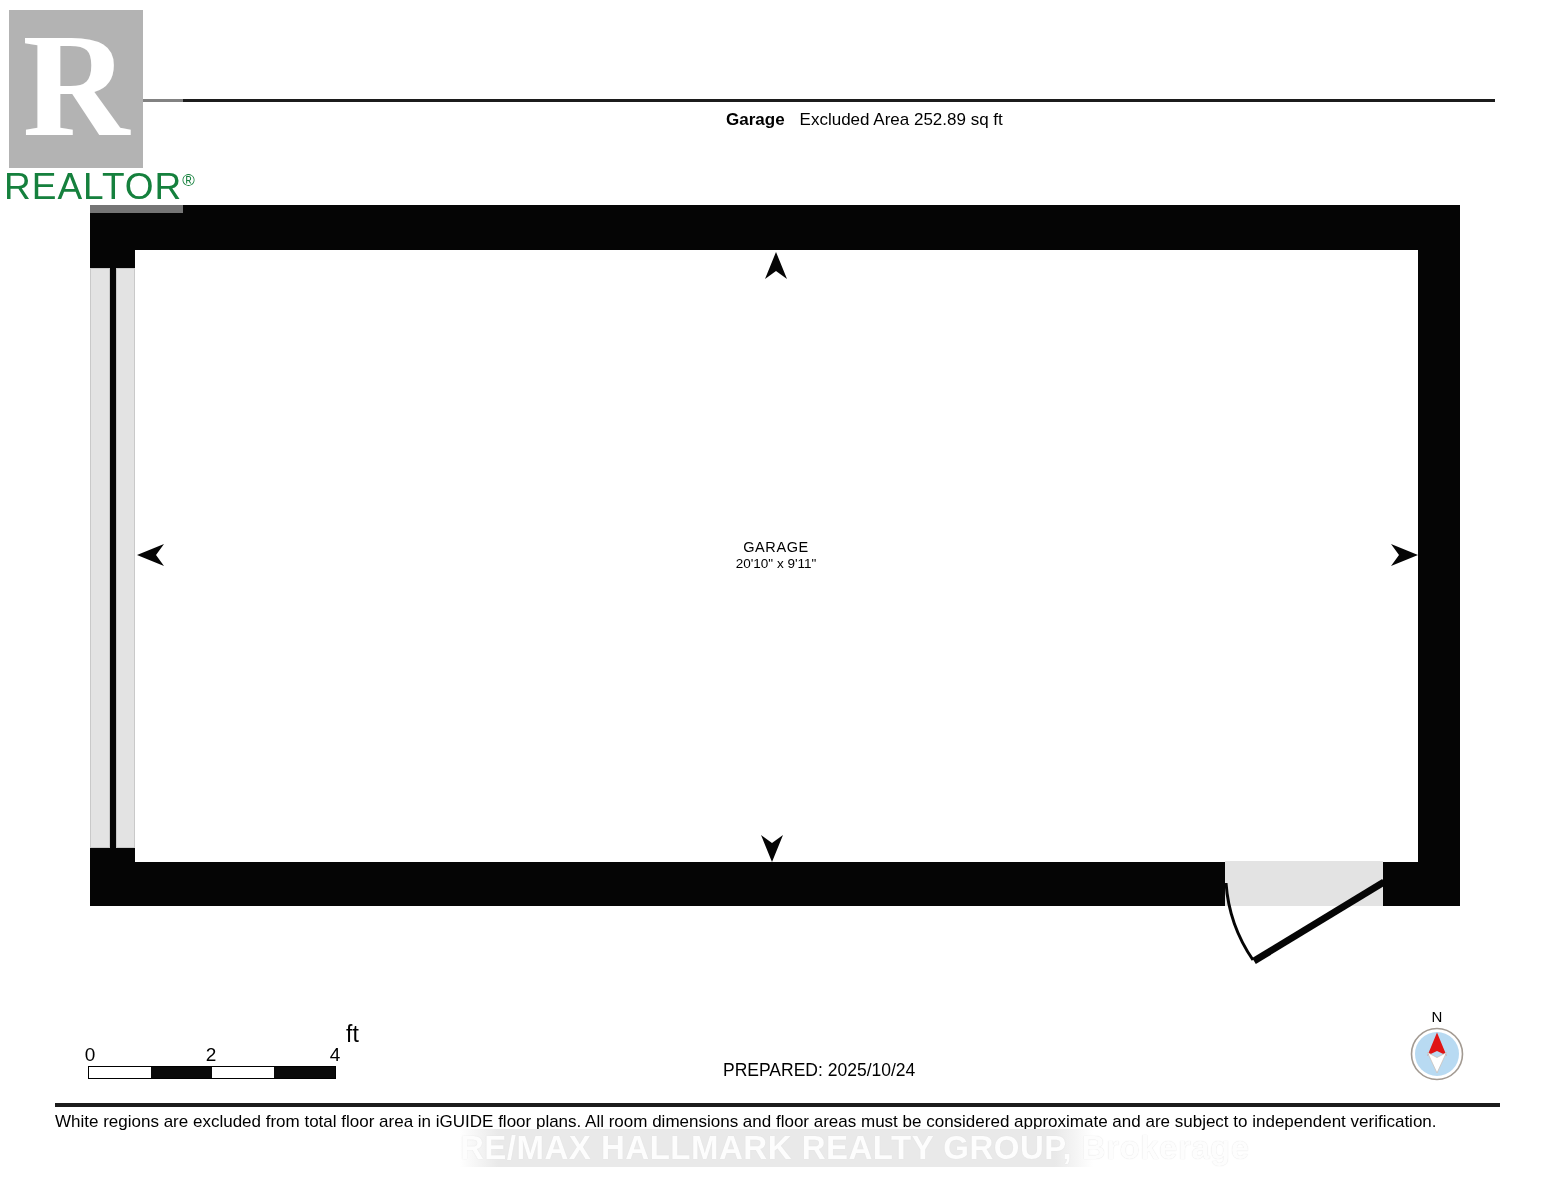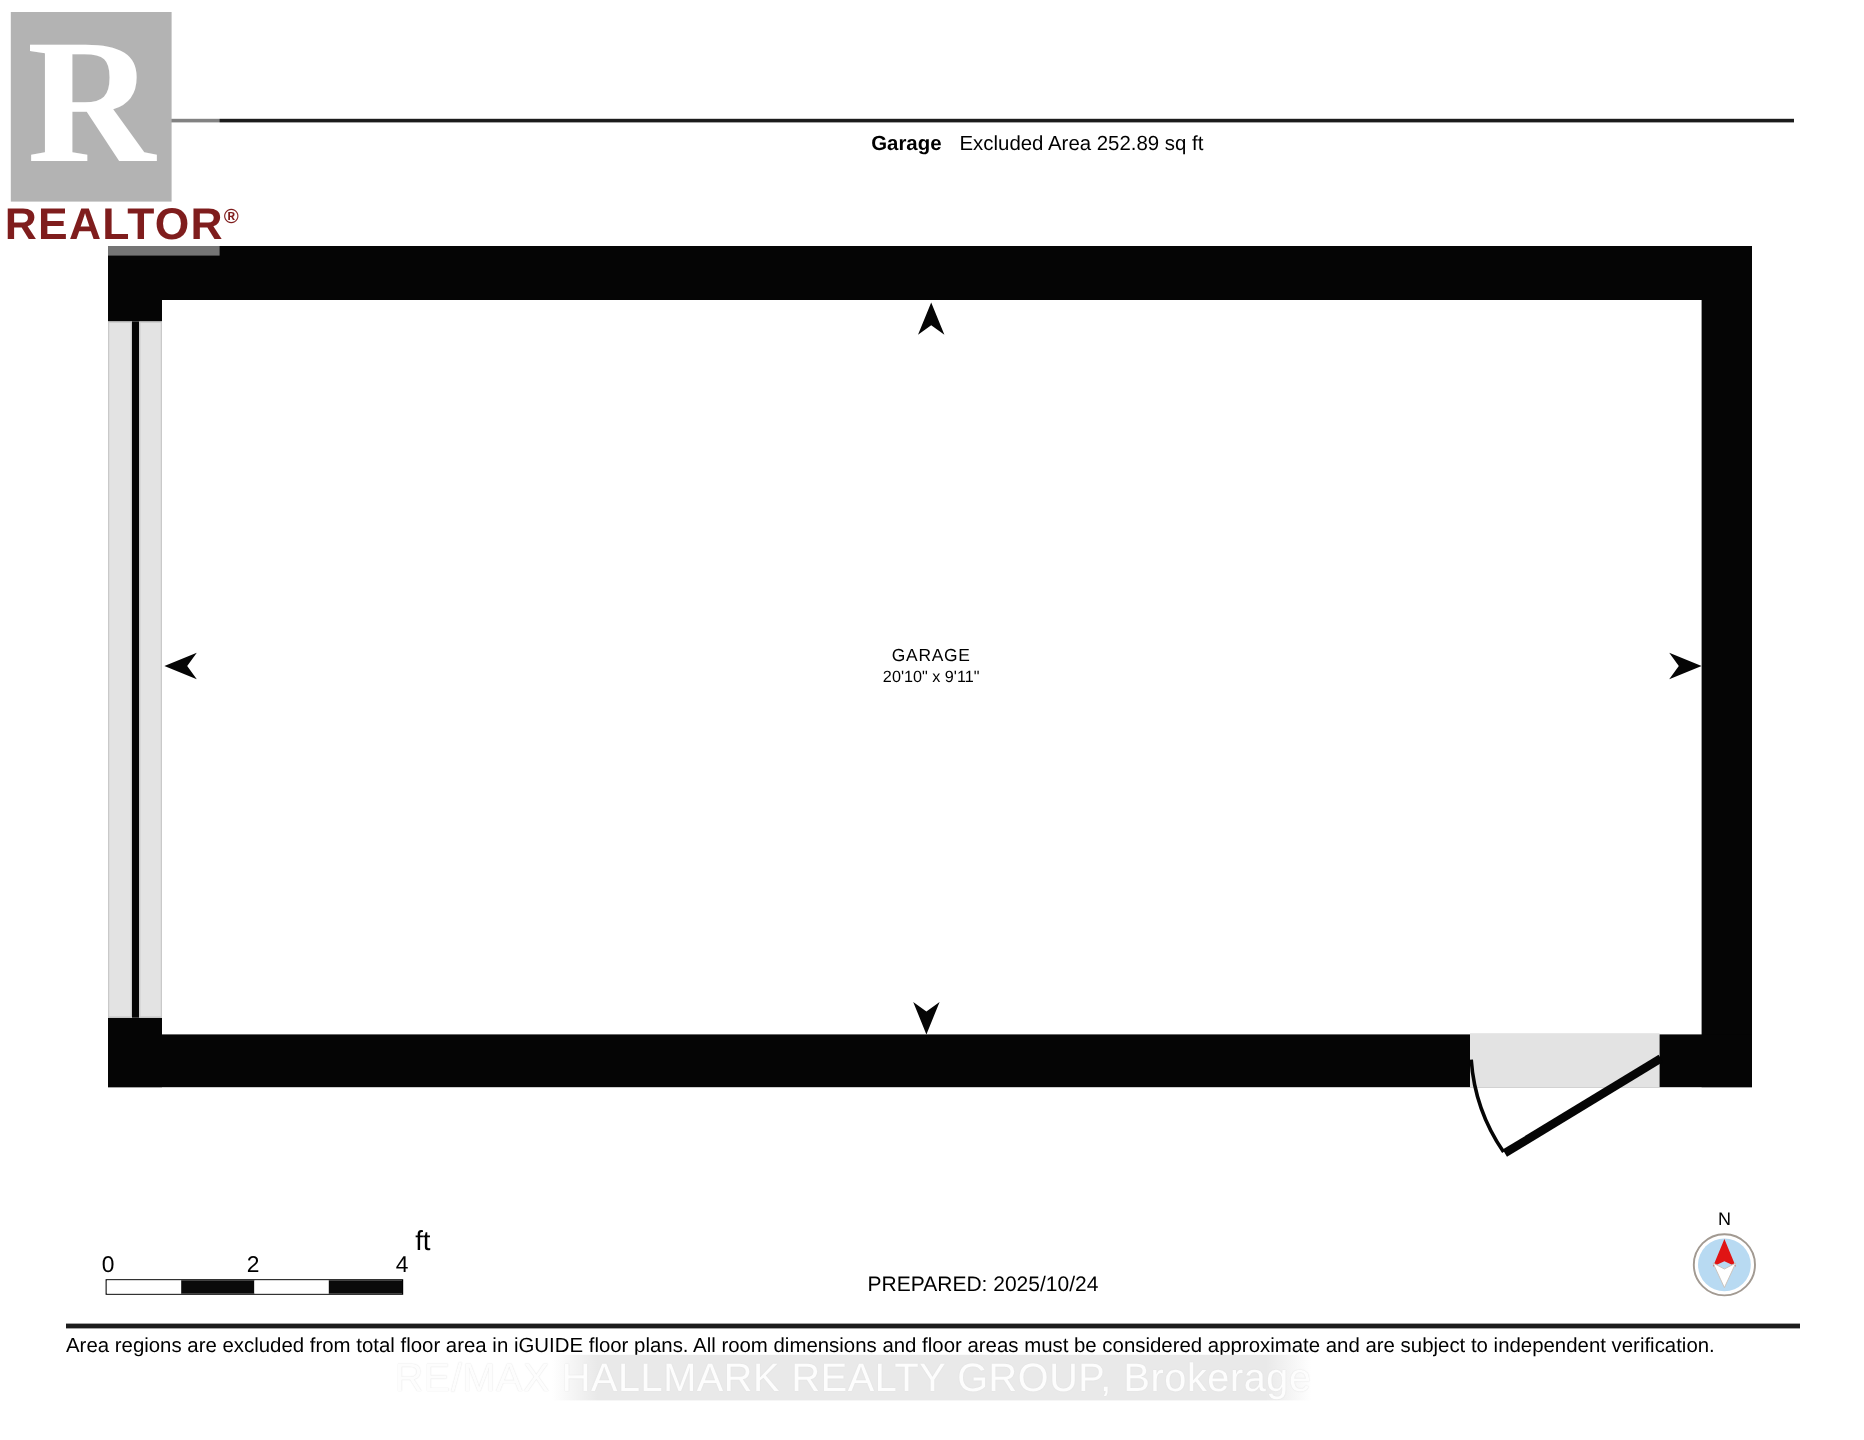--- a/index.html
+++ b/index.html
@@ -14,22 +14,22 @@
   .title-rule { left:45px; top:99px; width:1450px; height:3px; background:#1c1c1c; }
   .subtitle { left:726px; top:110px; display:flex; gap:15px; font-size:17px; align-items:baseline; }
   .subtitle .room { font-weight:700; }
 
   
   .realtor-wrap { left:0; top:0; width:183px; height:213px; background:rgba(255,255,255,0.45); z-index:6; }
   .realtor-square { position:absolute; left:9px; top:10px; width:134px; height:158px; background:#b3b3b3;
                     display:flex; align-items:center; justify-content:center; }
   .realtor-r { font-family:"Liberation Serif", serif; font-weight:700; font-size:148px; line-height:1;
                color:#ffffff; transform:translateY(-4px); }
-  .realtor-text { position:absolute; left:4px; top:166px; width:178px; font-size:37px; color:#7f1d1d;
-                  font-weight:700; letter-spacing:1px; white-space:nowrap; }
+  .realtor-text { position:absolute; left:4px; top:166px; width:178px; font-size:37px; color:#15803d;
+                  font-weight:400; letter-spacing:1px; white-space:nowrap; }
   .realtor-text sup { font-size:17px; }
 
   
   .wall { background:#050505; }
   .wall-top    { left:90px;  top:205px; width:1370px; height:45px; }
   .wall-right  { left:1418px;top:205px; width:42px;  height:701px; }
   .wall-bottom { left:90px;  top:862px; width:1370px; height:44px; }
   .wall-left-a { left:90px;  top:205px; width:45px;  height:63px; }
   .wall-left-b { left:90px;  top:848px; width:45px;  height:58px; }
 
@@ -54,21 +54,21 @@
   .scale-seg { flex:1 1 0; } .seg-b { background:#0a0a0a; } .seg-w { background:#fff; }
   .scale-unit { left:346px; top:1021px; font-size:23px; }
   .prepared { left:703px; top:1060px; font-size:17.5px;margin-left:20px; }
   .compass { left:1410px; top:1008px; width:54px; text-align:center; }
   .compass-n { font-size:15px; display:block; margin-bottom:2px; }
   .footer-rule { left:55px; top:1103px; width:1445px; height:4px; background:#1c1c1c; }
   .disclaimer { left:55px; top:1112px; font-size:17px; }
 
   .brokerage-band { left:460px; top:1129px; width:633px; height:38px; z-index:5;
     background:linear-gradient(90deg, rgba(233,233,233,0), #e9e9e9 6%, #e9e9e9 94%, rgba(233,233,233,0));
-    display:flex; align-items:center; justify-content:flex-end; }
+    display:flex; align-items:center; justify-content:flex-start;font-weight:bold; }
   .brokerage-text { font-size:33px; color:#fdfdfd; text-shadow:0 0 1px #d8d8d8; white-space:nowrap; letter-spacing:0.5px; }
 </style>
 </head>
 <body>
 
 <div class="page">
 
   <div class="abs title-rule"></div>
   <div class="abs subtitle">
     <span class="room">Garage</span>
@@ -129,19 +129,19 @@
     <span class="compass-n">N</span>
     <svg width="54" height="54" viewBox="0 0 54 54">
       <circle cx="27" cy="27" r="25.5" fill="#ffffff" stroke="#a29a92" stroke-width="1.6"></circle>
       <circle cx="27" cy="27" r="22" fill="#b8daf2"></circle>
       <polygon points="27,5.5 36.5,28.5 27,24 17.5,28.5" fill="#e01414"></polygon>
       <polygon points="27,46 17.5,25.5 27,30.5 36.5,25.5" fill="#ffffff" stroke="#c9c2bc" stroke-width="0.8"></polygon>
     </svg>
   </div>
 
   <div class="abs footer-rule"></div>
-  <div class="abs disclaimer">Area regions are excluded from total floor area in iGUIDE floor plans. All room dimensions and floor areas must be considered approximate and are subject to independent verification.</div>
+  <div class="abs disclaimer">White regions are excluded from total floor area in iGUIDE floor plans. All room dimensions and floor areas must be considered approximate and are subject to independent verification.</div>
 
   <div class="abs brokerage-band">
     <span class="brokerage-text">RE/MAX HALLMARK REALTY GROUP, Brokerage</span>
   </div>
 
 </div>
 
 </body></html>

